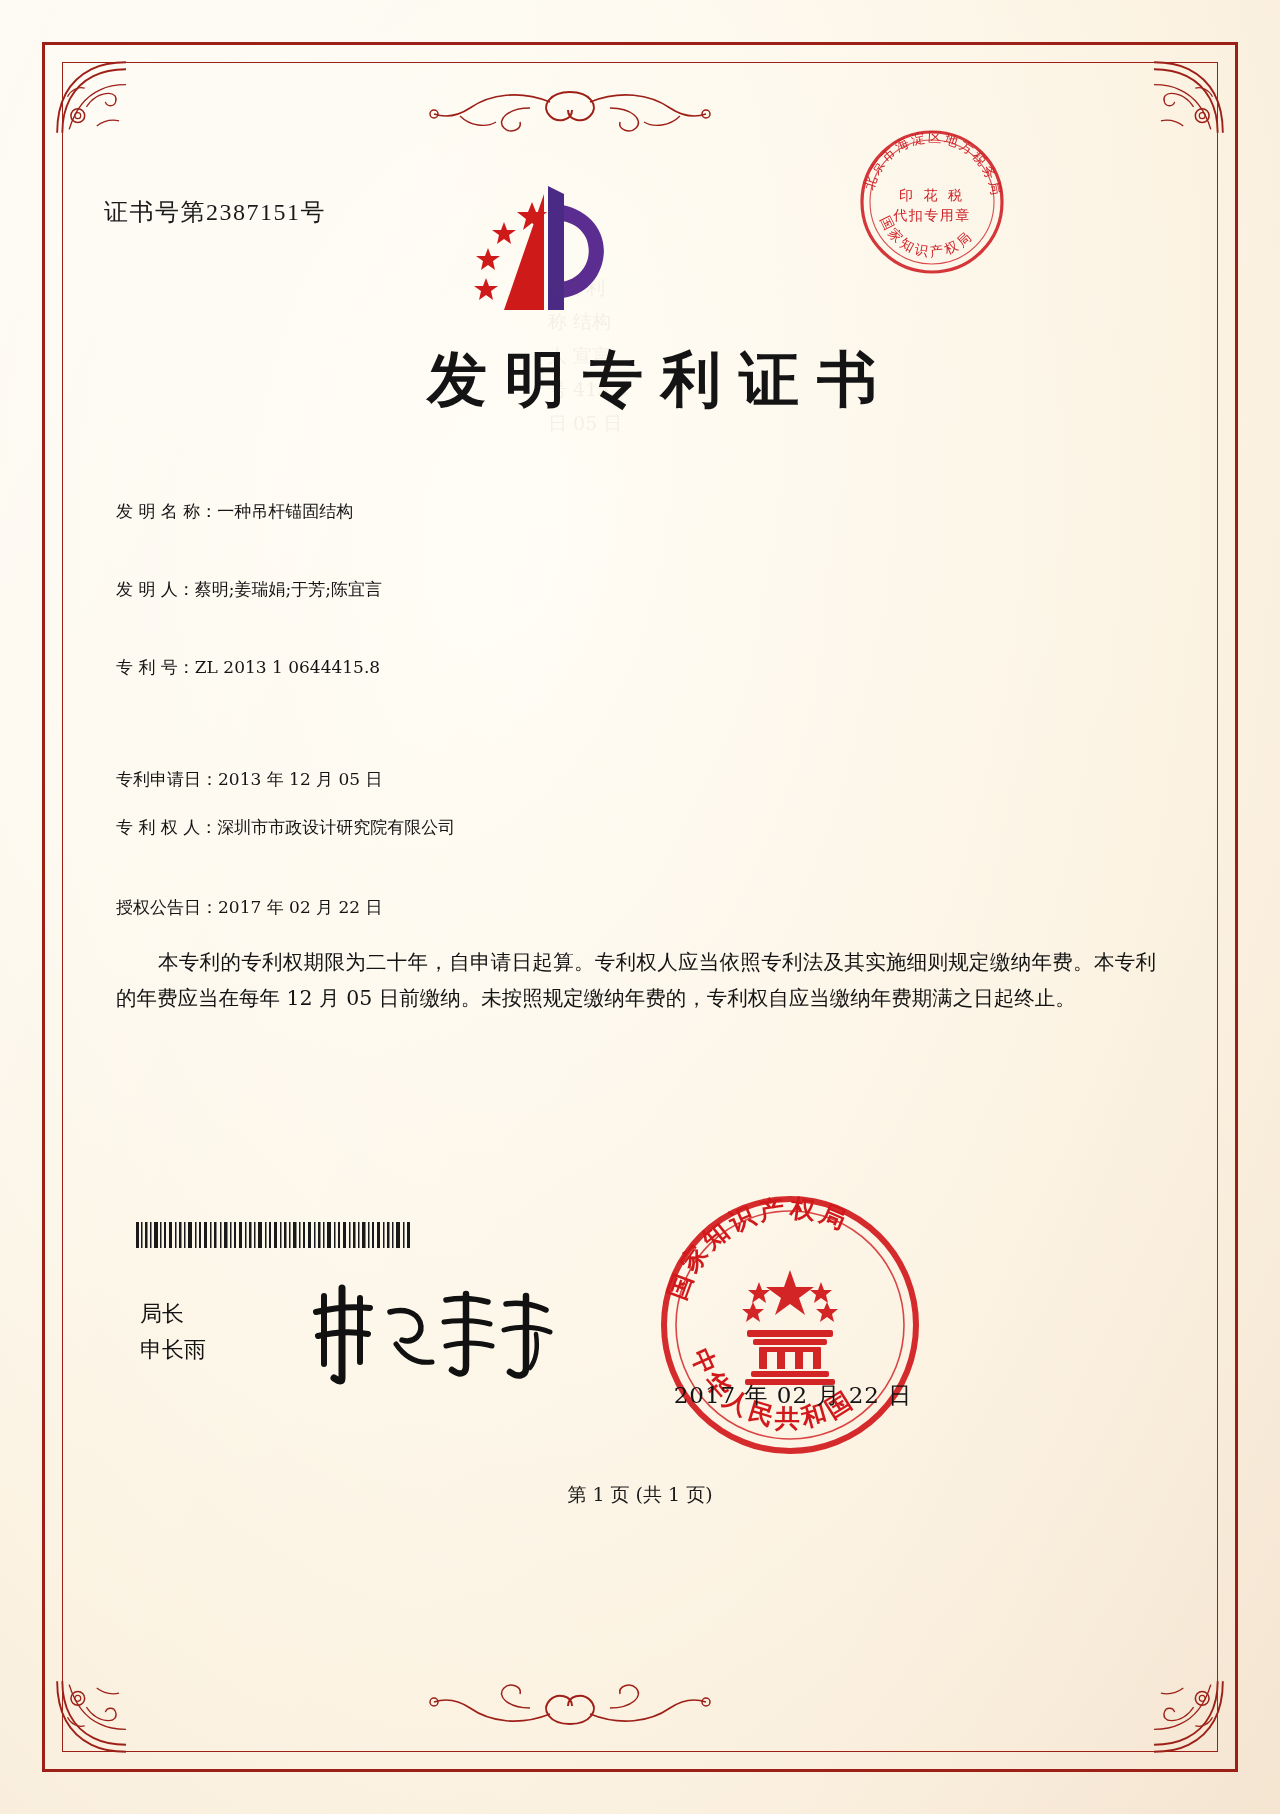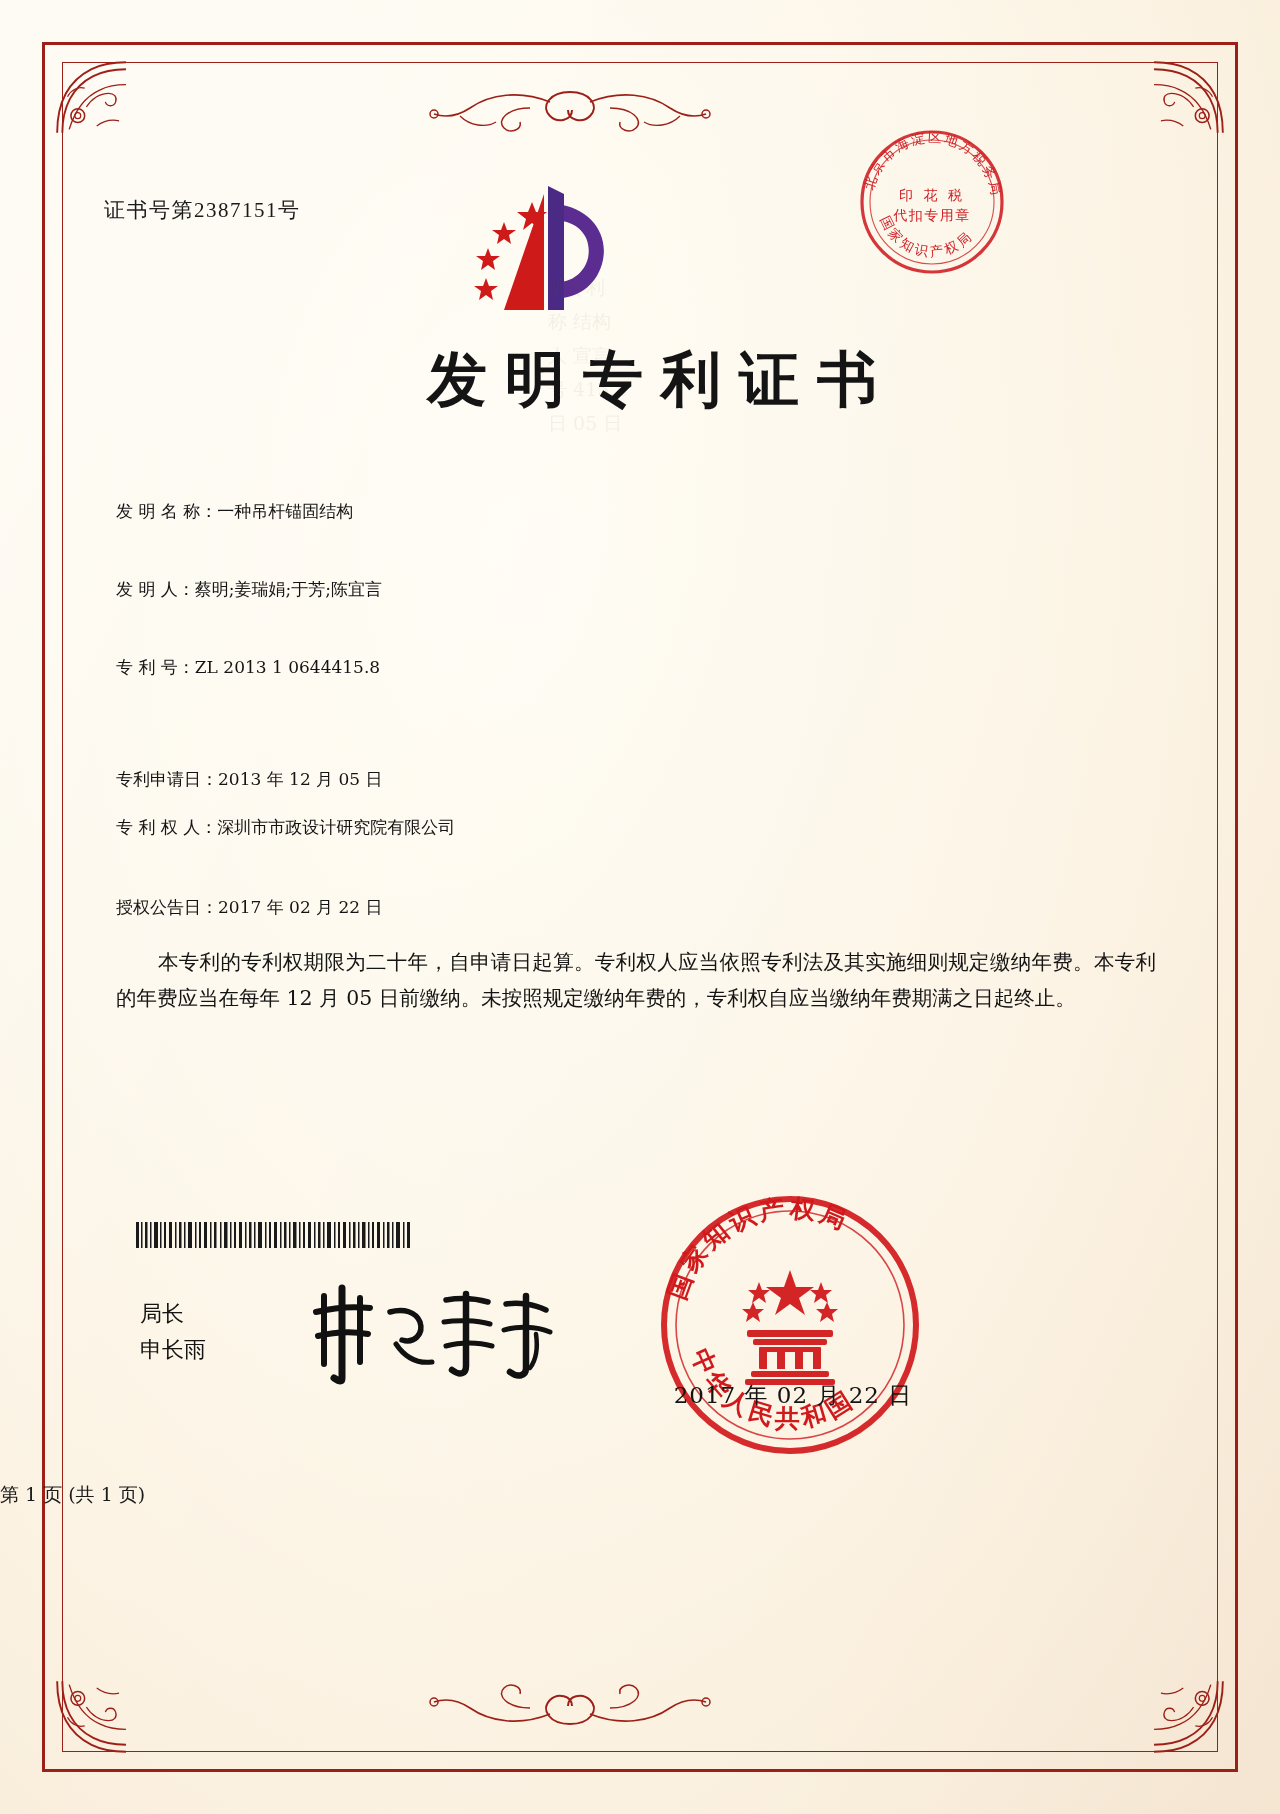--- a/index.html
+++ b/index.html
@@ -77,21 +77,21 @@
     height: 62px;
     color: #9d2018;
   }
   .bottom-flourish svg { width: 100%; height: 100%; display: block; }
 
   
   .cert-no {
     position: absolute;
     left: 104px;
     top: 196px;
-    font-size: 21px;
+    font-size: 24px;
     letter-spacing: 1.5px;
     color: #1a1a1a;
     white-space: nowrap;
     text-align: right;
   }
 
   
   .logo {
     position: absolute;
     left: 452px;
@@ -224,21 +224,21 @@
     letter-spacing: 1px;
     color: #141414;
   }
 
   
   .footer {
     position: absolute;
     left: 0;
     top: 1482px;
     width: 1280px;
-    text-align: left;
+    text-align: center;
     font-family: "DejaVu Serif", serif;
     font-size: 19px;
     color: #1a1a1a;
   }
 
   
   .ghost {
     position: absolute;
     left: 548px;
     top: 270px;

